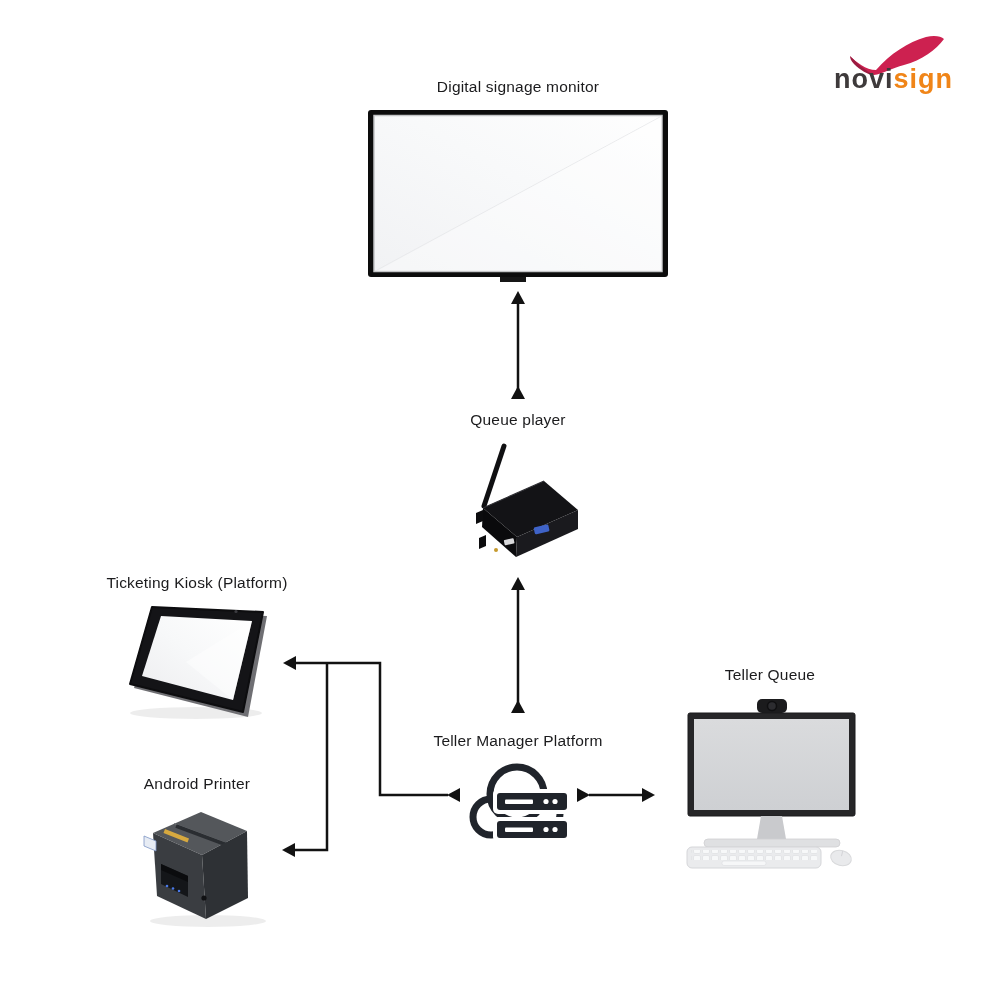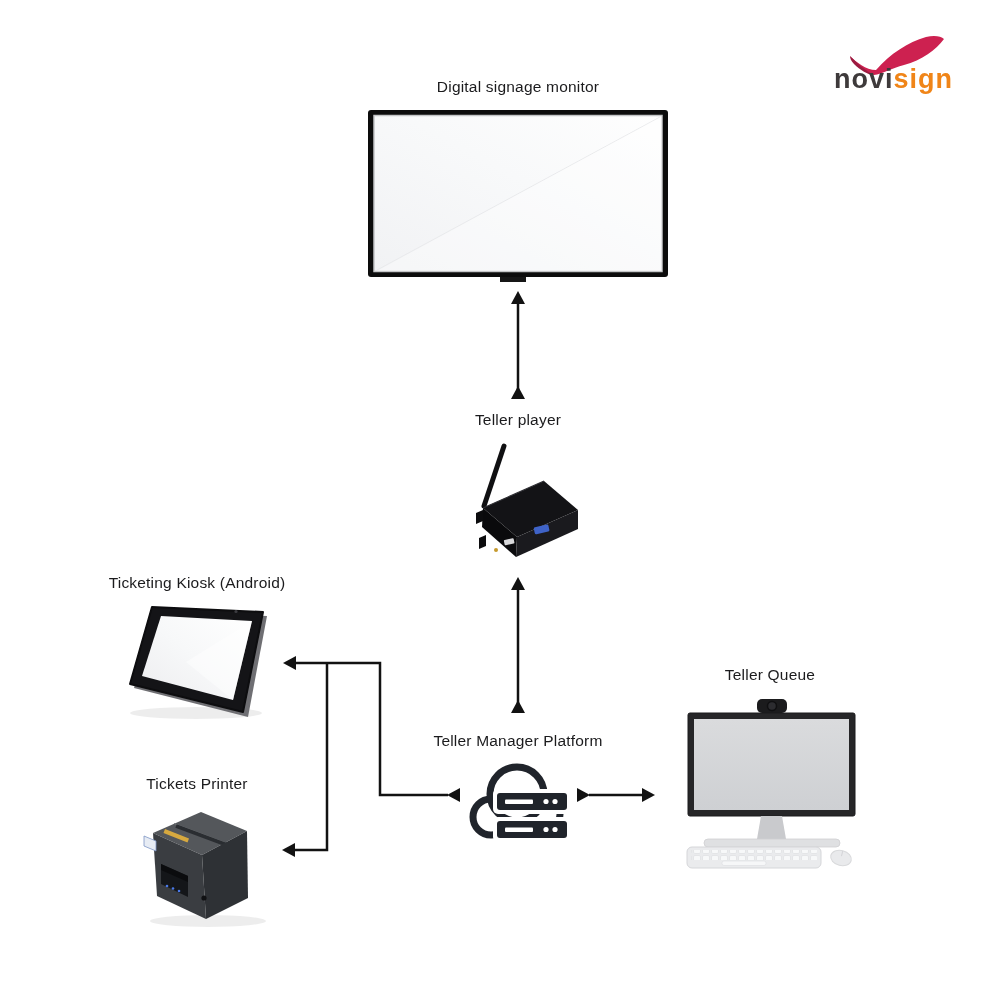--- a/index.html
+++ b/index.html
@@ -143,23 +143,23 @@
         <rect x="722" y="861" width="44" height="4.5" rx="2" fill="#f6f7f8" stroke="#dcdde0" stroke-width="0.6"></rect>
       </g>
       <g transform="rotate(14 841 858)">
         <ellipse cx="841" cy="858" rx="10.5" ry="7.5" fill="#e9eaec" stroke="#d8d9db" stroke-width="1"></ellipse>
         <line x1="841" y1="851" x2="841" y2="856" stroke="#d2d3d6" stroke-width="1"></line>
       </g>
     </g>
   </svg>
 
   <div class="node-label" style="left:518px;top:87px">Digital signage monitor</div>
-  <div class="node-label" style="left:518px;top:420px">Teller player</div>
-  <div class="node-label" style="left:197px;top:583px">Ticketing Kiosk (Android)</div>
-  <div class="node-label" style="left:197px;top:784px">Tickets Printer</div>
+  <div class="node-label" style="left:518px;top:420px">Queue player</div>
+  <div class="node-label" style="left:197px;top:583px">Ticketing Kiosk (Platform)</div>
+  <div class="node-label" style="left:197px;top:784px">Android Printer</div>
   <div class="node-label" style="left:518px;top:741px">Teller Manager Platform</div>
   <div class="node-label" style="left:770px;top:675px">Teller Queue</div>
 
   <div id="logo-block">
     <svg width="126" height="66" viewBox="0 0 126 66">
       <g>
         <path d="M 18,28 C 24,34 34,42 44,42 C 58,26 76,14 94,9
                  C 102,7 109,8 112,11 C 104,22 90,32 72,37
                  C 60,40 50,46 42,47 C 34,44 24,36 18,28 Z" fill="#cd2150"></path>
         <path d="M 18,28 C 24,34 32,42 42,47 C 36,47 28,42 22,36

